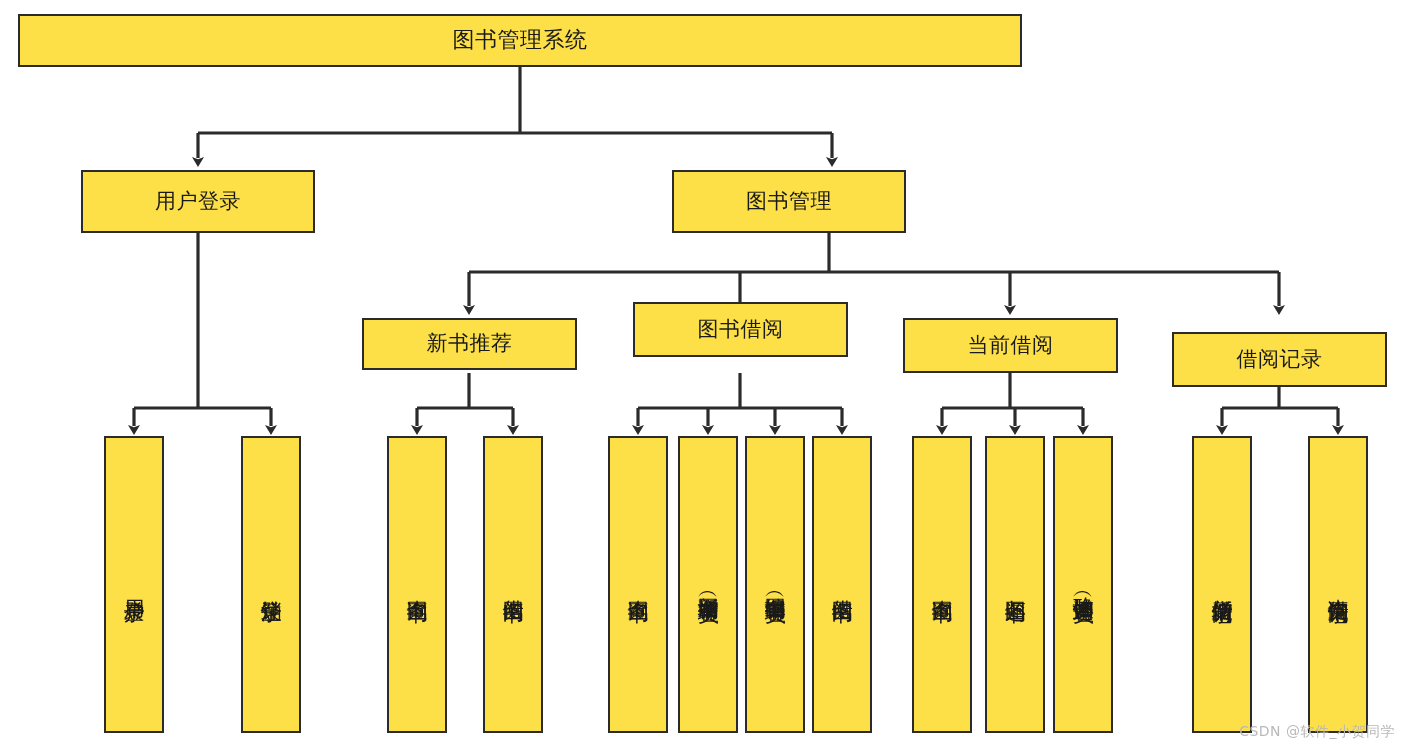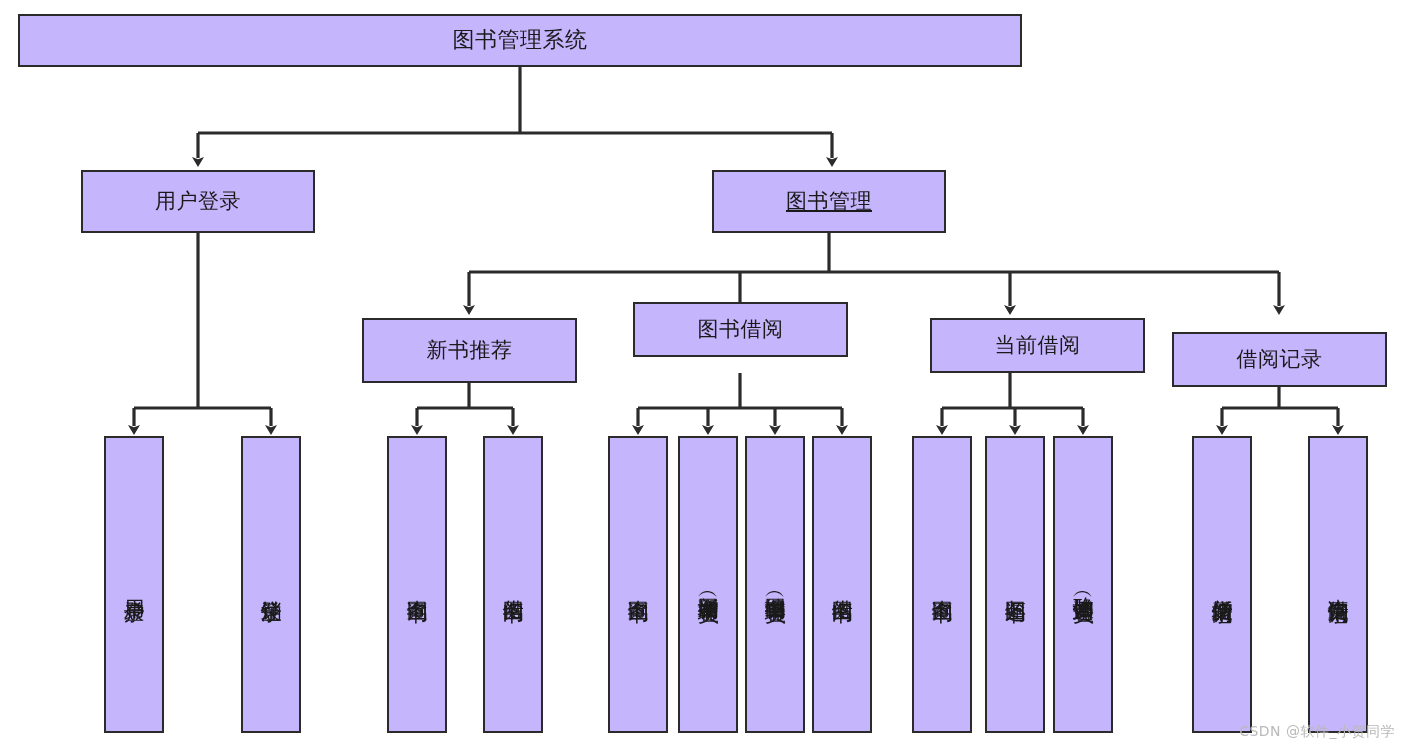--- a/index.html
+++ b/index.html
@@ -20,21 +20,21 @@
   #edges {
     position: absolute;
     left: 0;
     top: 0;
     width: 1405px;
     height: 747px;
   }
   .node {
     position: absolute;
     box-sizing: border-box;
-    background: #c4b5fd;
+    background: #fde047;
     border: 2px solid #2b2b2b;
     display: flex;
     align-items: center;
     justify-content: center;
     color: #1a1a1a;
   }
   .node.h {
     font-size: 21px;
     line-height: 1.2;
     letter-spacing: 0.5px;
@@ -111,25 +111,25 @@
       <path d="M1279,373 L1279,408"></path>
       <path d="M1222,408 L1338,408"></path>
       <path d="M1222,408 L1222,426" marker-end="url(#arrow)"></path>
       <path d="M1338,408 L1338,426" marker-end="url(#arrow)"></path>
     </g>
   </svg>
 
   <div class="node h root" style="left:18px;top:14px;width:1004px;height:53px;">图书管理系统</div>
 
   <div class="node h" style="left:81px;top:170px;width:234px;height:63px;">用户登录</div>
-  <div class="node h" style="left:712px;top:170px;width:234px;height:63px;text-decoration:underline;">图书管理</div>
+  <div class="node h" style="left:672px;top:170px;width:234px;height:63px;">图书管理</div>
 
-  <div class="node h" style="left:362px;top:318px;width:215px;height:65px;">新书推荐</div>
+  <div class="node h" style="left:362px;top:318px;width:215px;height:52px;">新书推荐</div>
   <div class="node h" style="left:633px;top:302px;width:215px;height:55px;">图书借阅</div>
-  <div class="node h" style="left:903px;top:318px;width:215px;height:55px;margin-left:27px;">当前借阅</div>
+  <div class="node h" style="left:903px;top:318px;width:215px;height:55px;">当前借阅</div>
   <div class="node h" style="left:1172px;top:332px;width:215px;height:55px;">借阅记录</div>
 
   <div class="node v" style="left:104px;top:436px;width:60px;height:297px;">用户登录</div>
   <div class="node v" style="left:241px;top:436px;width:60px;height:297px;">注销登录</div>
 
   <div class="node v" style="left:387px;top:436px;width:60px;height:297px;">查询图书</div>
   <div class="node v" style="left:483px;top:436px;width:60px;height:297px;">借阅图书</div>
 
   <div class="node v" style="left:608px;top:436px;width:60px;height:297px;">查询图书</div>
   <div class="node v" style="left:678px;top:436px;width:60px;height:297px;">新增图书（管理员）</div>

